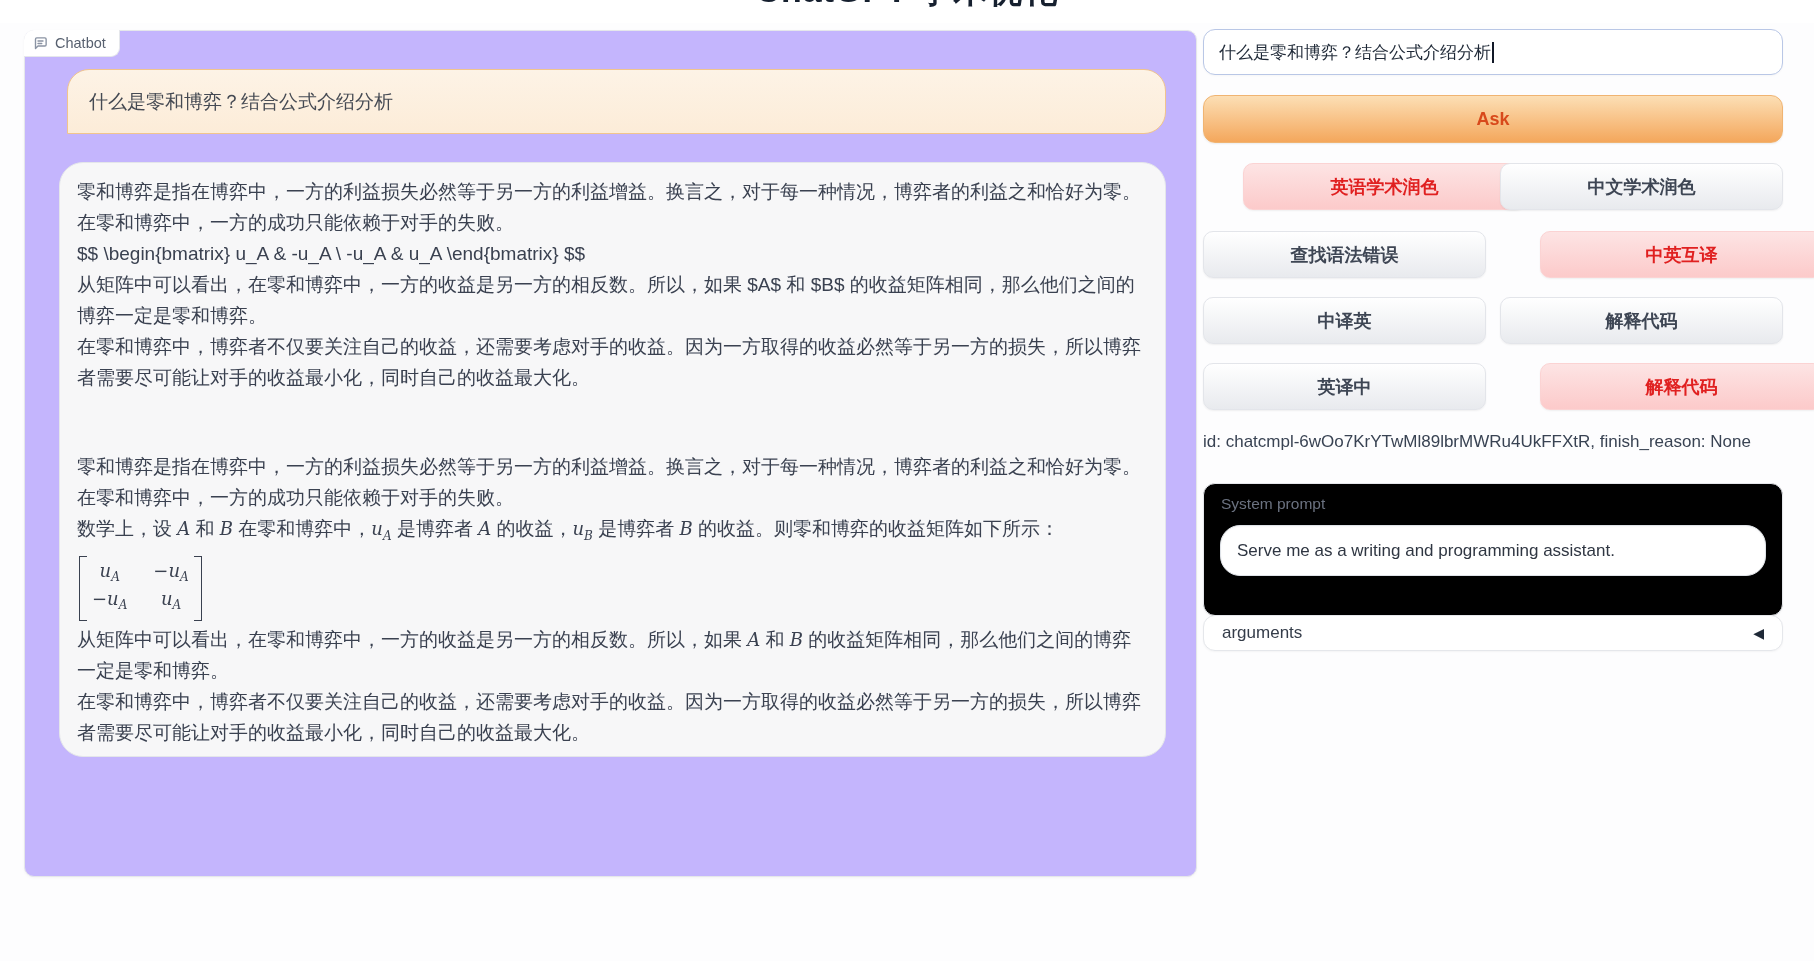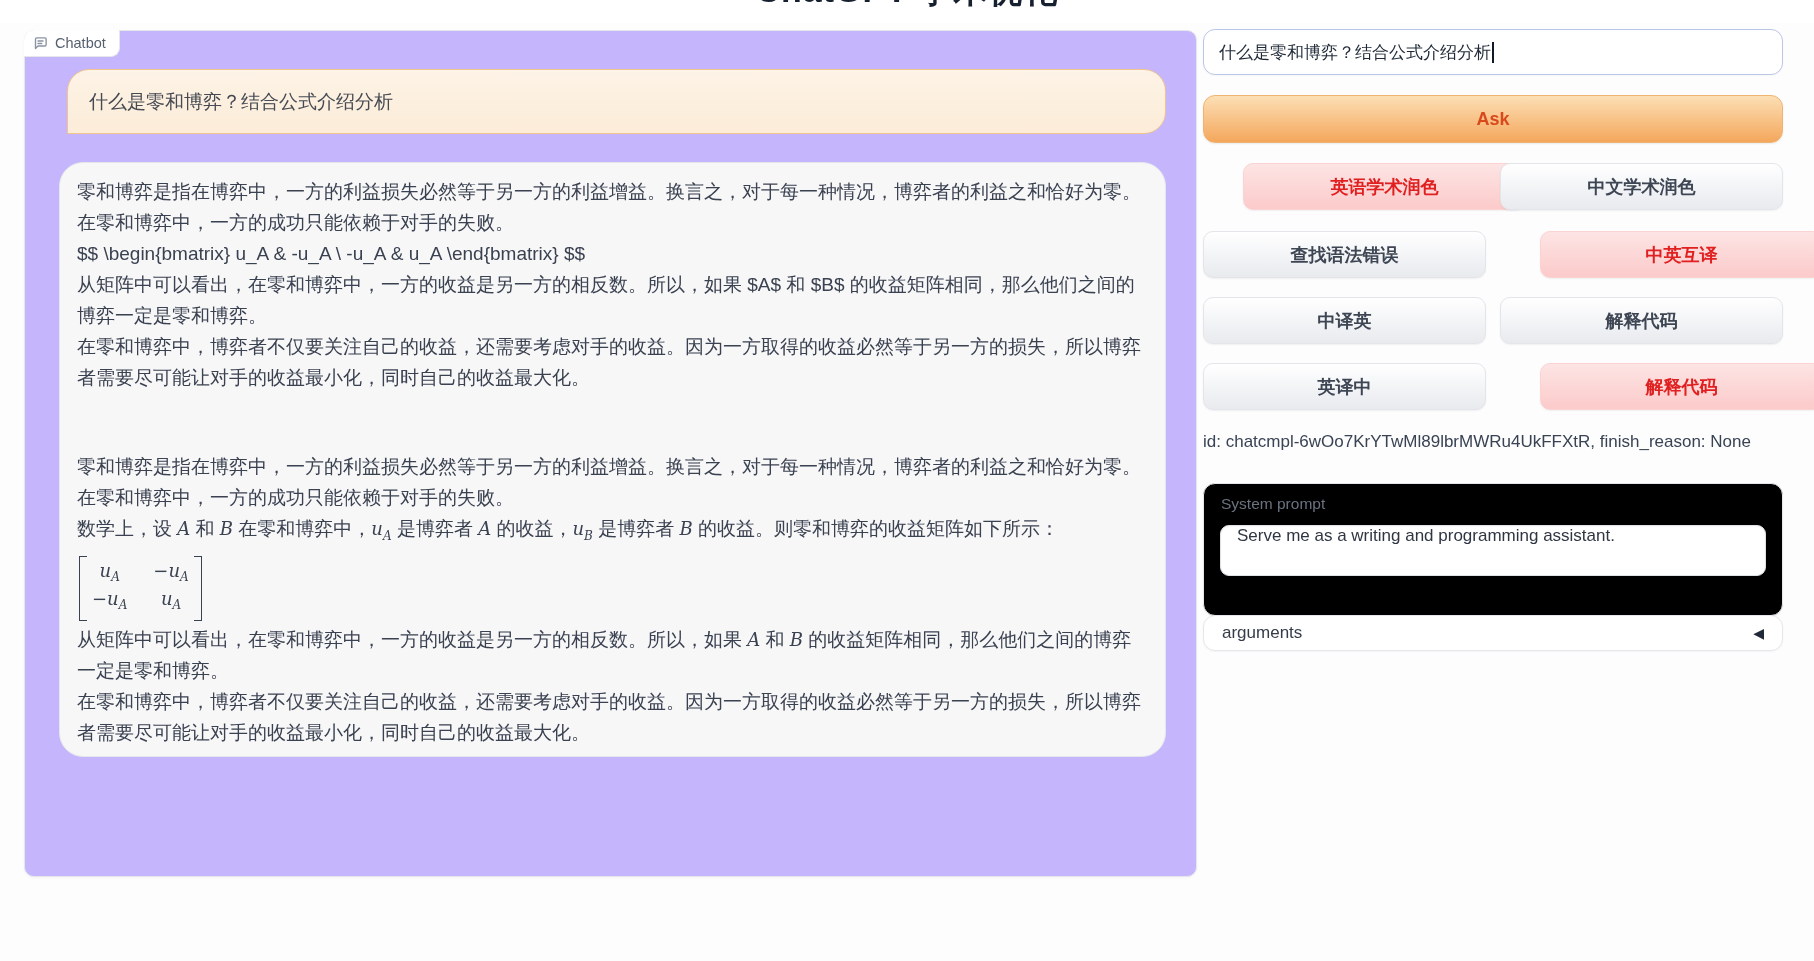--- a/index.html
+++ b/index.html
@@ -91,22 +91,22 @@
     font-size:17px;color:#394353;
   }
   .sys-block{
     position:absolute;left:1203px;top:483px;width:580px;height:133px;box-sizing:border-box;
     background:#000000;border:1px solid #e5e7eb;border-radius:12px;
     box-shadow:0 1px 2px rgba(0,0,0,.04);
   }
   .sys-label{position:absolute;left:17px;top:11px;font-size:15.5px;color:#6b7280;}
   .sys-input{
     position:absolute;left:16px;right:16px;top:41px;height:51px;box-sizing:border-box;
-    background:#fff;border:1px solid #dfe3e8;border-radius:9px;
-    display:flex;padding:0 16px;font-size:17px;color:#2f3642;
+    background:#fff;border:1px solid #dfe3e8;border-radius:20px;
+    display:flex;align-items:center;padding:0 16px;font-size:17px;color:#2f3642;
     box-shadow:inset 0 1px 2px rgba(0,0,0,.03);
   }
   .args-block{
     position:absolute;left:1203px;top:615px;width:580px;height:36px;box-sizing:border-box;
     background:#fff;border:1px solid #e5e7eb;border-radius:12px;
     display:flex;align-items:center;justify-content:space-between;padding:0 18px;
     font-size:17px;color:#343c49;cursor:pointer;
     box-shadow:0 1px 2px rgba(0,0,0,.04);
   }
   .tri{font-size:14px;color:#1f2937;}

